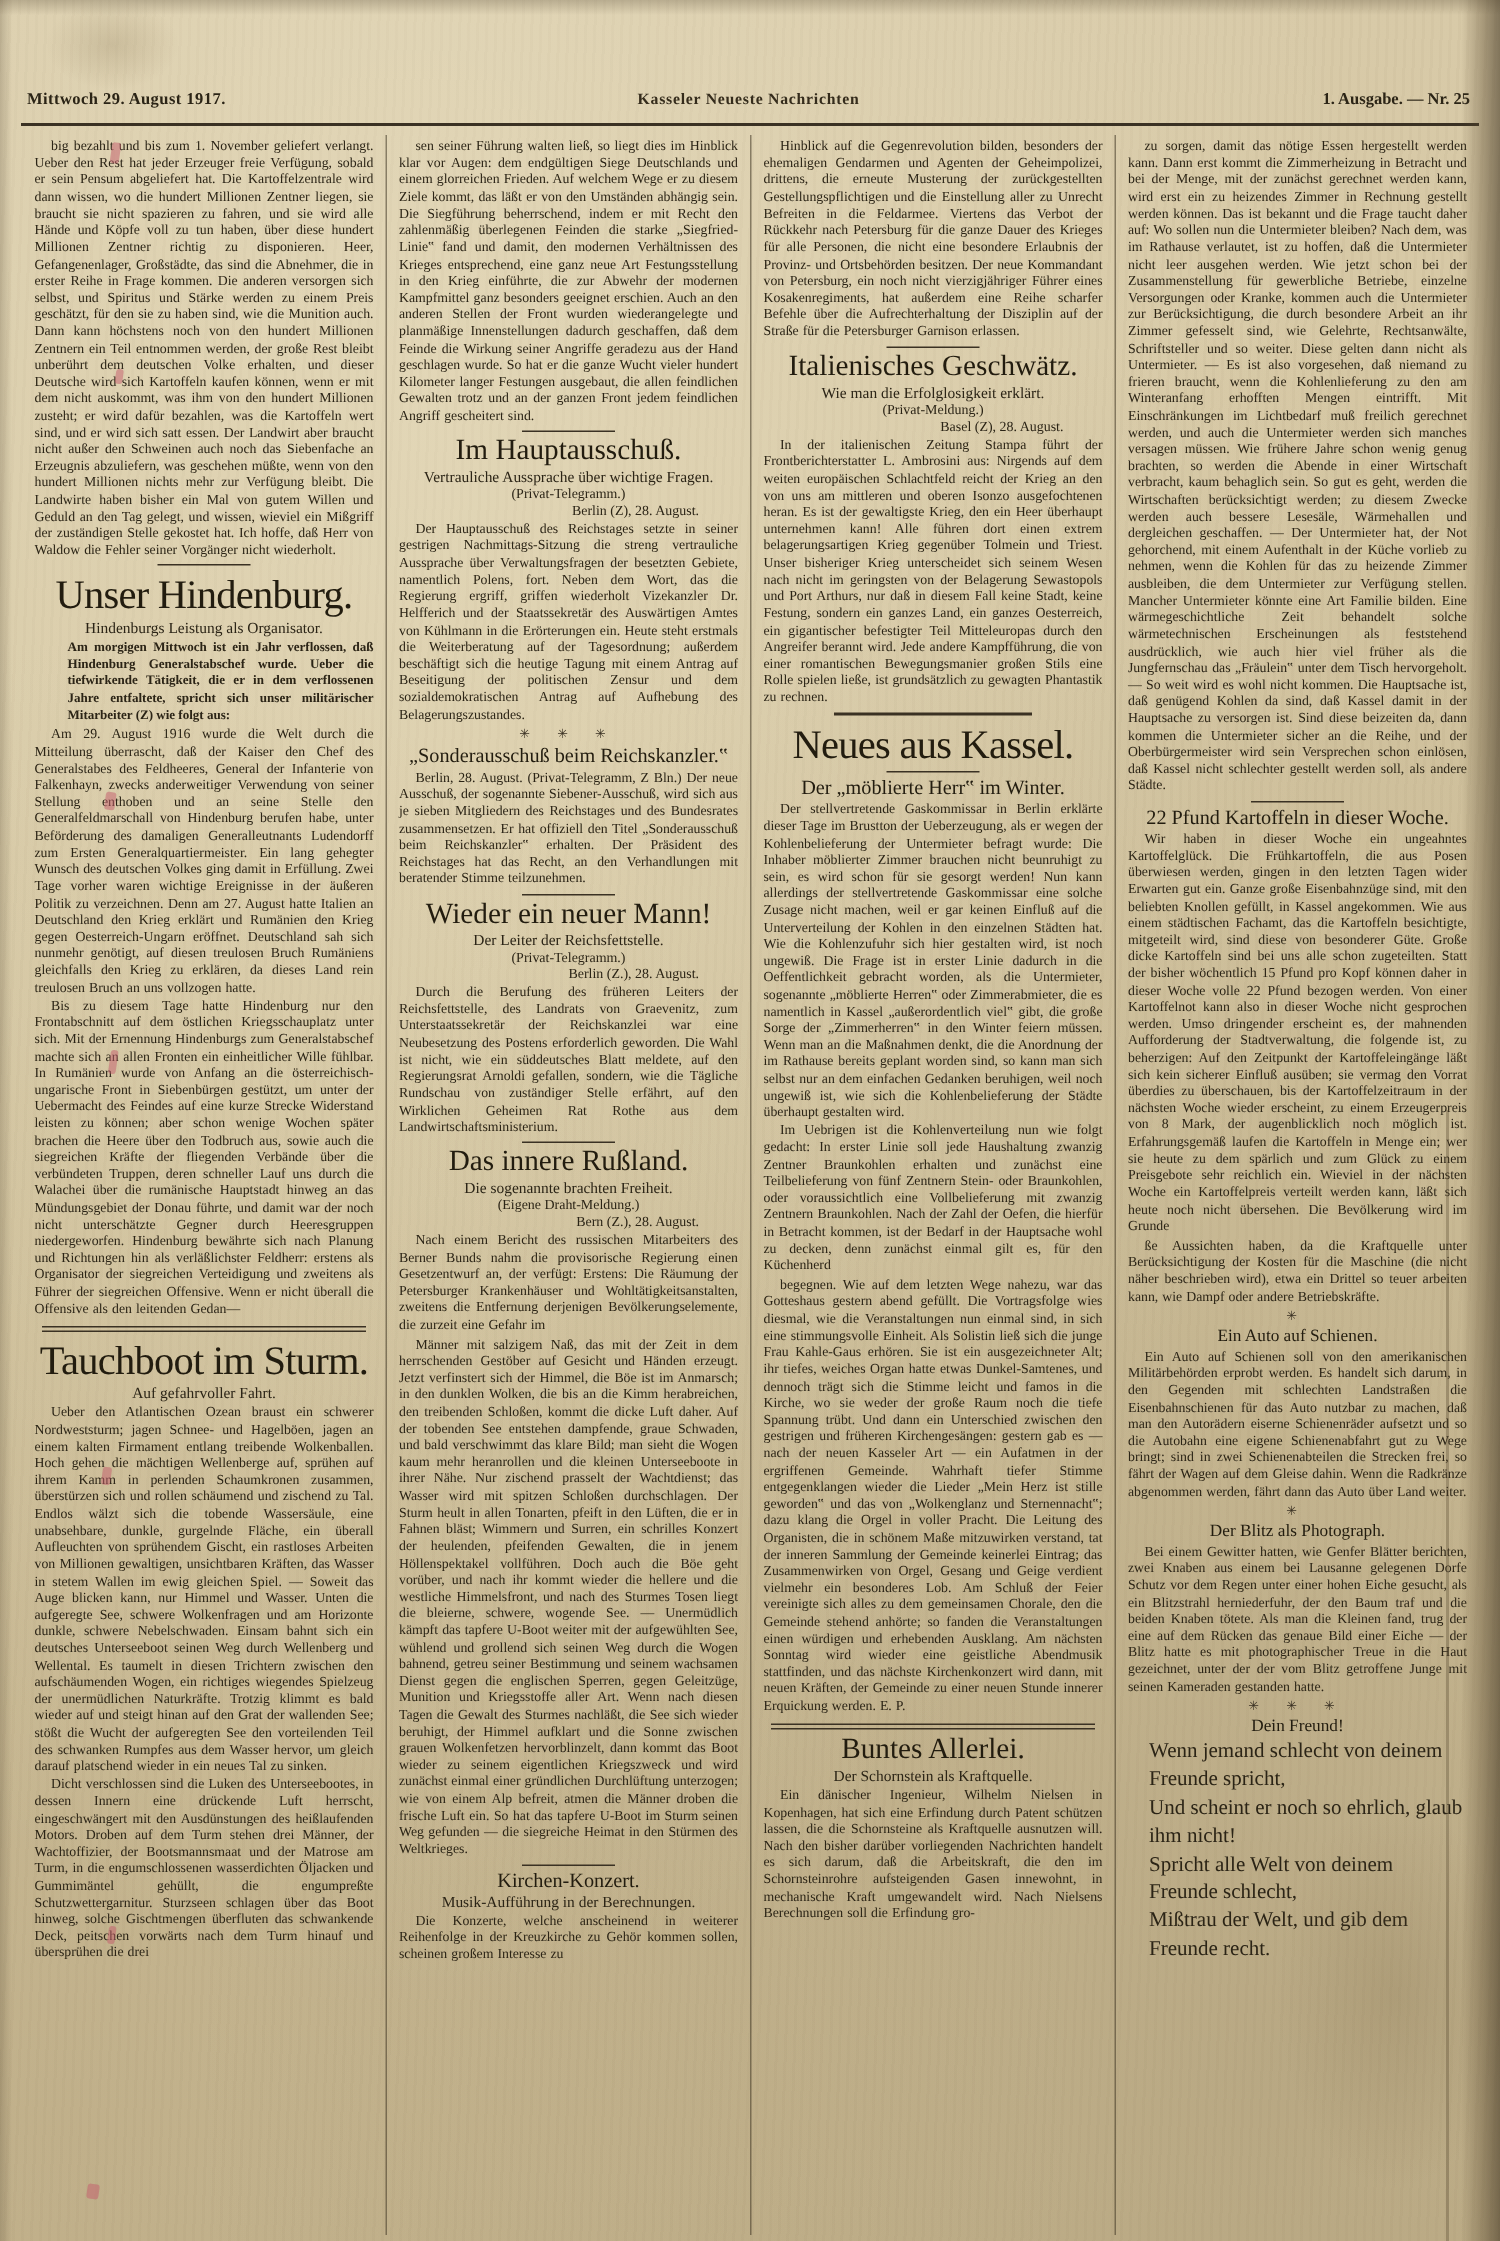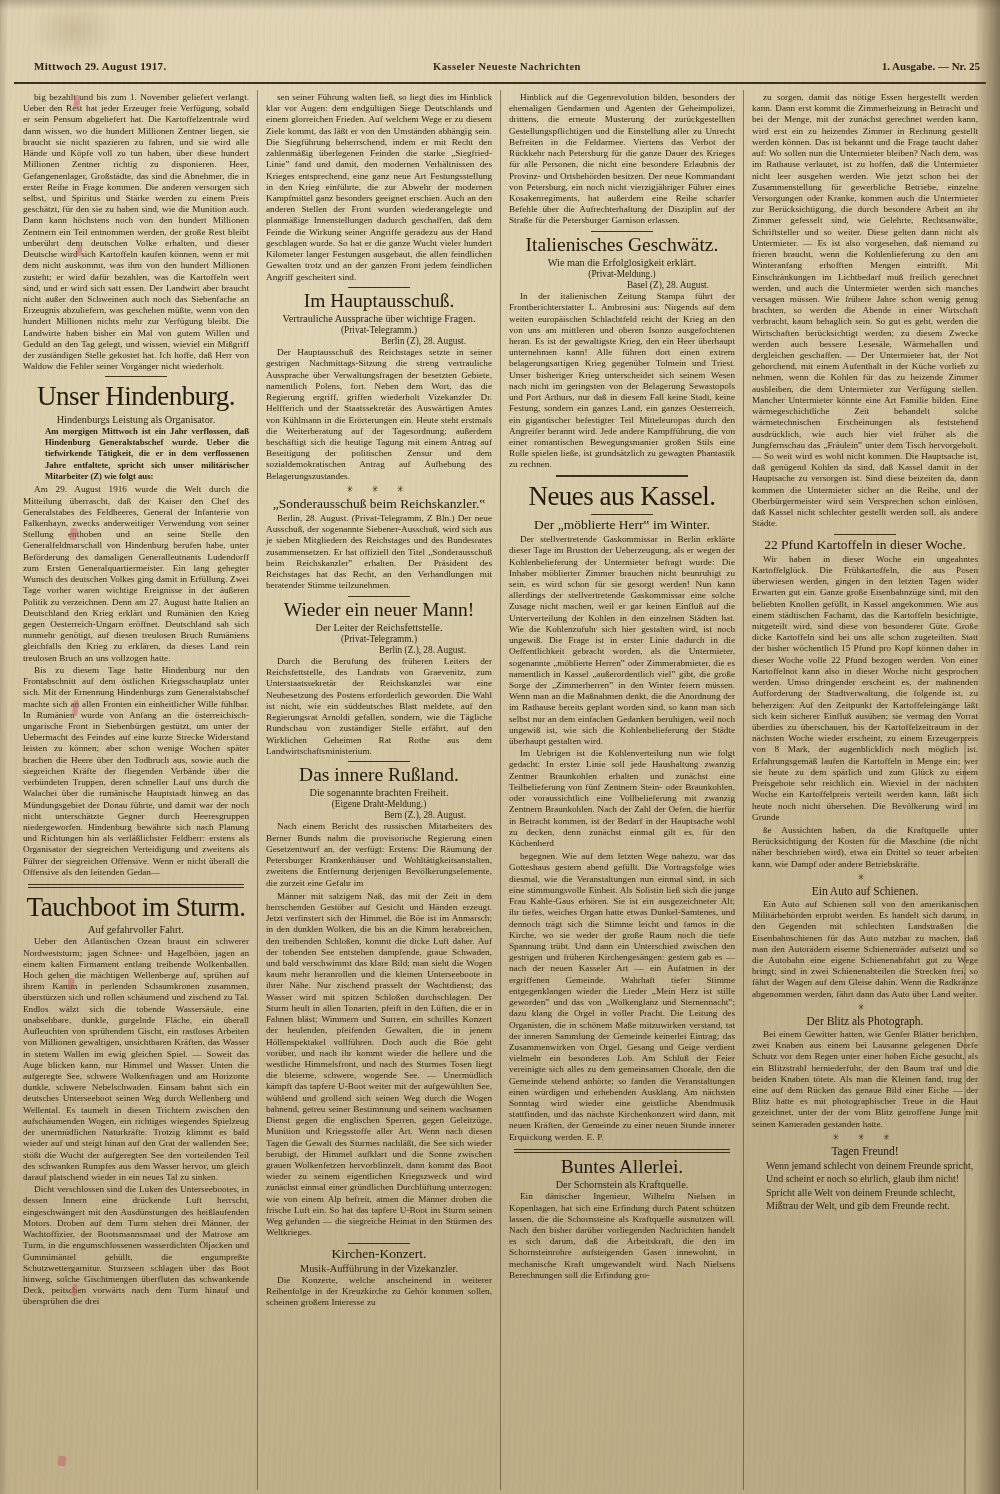--- a/index.html
+++ b/index.html
@@ -12,42 +12,42 @@
       repeating-linear-gradient(92deg, rgba(120,100,70,.04) 0 2px, transparent 2px 6px),
       linear-gradient(#d8caa8,#d3c49e 55%,#ccbc95);}
   .edge-right{position:absolute;top:0;right:0;width:26px;height:100%;
     background:linear-gradient(to right, rgba(0,0,0,0), rgba(92,76,50,.38) 55%, rgba(58,46,28,.55));}
   .crease{position:absolute;top:740px;right:34px;width:2px;height:754px;background:rgba(90,75,50,.35);}
   .edge-top{position:absolute;top:0;left:0;width:100%;height:10px;background:linear-gradient(rgba(70,58,38,.25),transparent);}
   .edge-left{position:absolute;top:0;left:0;width:8px;height:100%;background:linear-gradient(to right, rgba(70,58,38,.22), transparent);}
   .redmark{position:absolute;background:rgba(195,92,108,.5);border-radius:2px;transform:rotate(8deg);}
   .stain{position:absolute;border-radius:50%;background:radial-gradient(rgba(110,90,55,.18),transparent 70%);}
 
-  .header-row{position:absolute;top:60px;left:34px;right:20px;display:flex;align-items:center;font-size:11px;}
+  .header-row{position:absolute;top:60px;left:18px;right:20px;display:flex;align-items:center;font-size:11px;}
   .header-date{width:270px;font-weight:bold;letter-spacing:.3px;}
   .header-masthead{flex:1;text-align:center;font-weight:bold;font-size:10.5px;color:#352c1c;letter-spacing:.5px;}
   .header-issue{width:270px;text-align:right;font-weight:bold;}
   .header-rule{position:absolute;top:82px;left:14px;right:14px;border-top:2.5px solid #3a3123;}
 
   .cols{position:absolute;top:90px;left:15px;right:14px;bottom:4px;display:flex;}
   .col{flex:1;padding:2px 8px 0 8px;overflow:hidden;}
   .col + .col{border-left:1px solid rgba(62,52,34,.55);}
 
   .p{font-size:9.2px;line-height:1.22;text-align:justify;text-indent:11px;margin:0 0 1px 0;
      word-spacing:.4px;color:#2b2416;}
   .h{font-weight:normal;text-align:center;color:#221c0f;margin:3px 0 2px 0;line-height:1.05;}
   .h-xl{font-size:27px;letter-spacing:-.5px;margin:5px 0 3px 0;}
   .h-lg{font-size:19.5px;}
   .h-md{font-size:13.5px;}
   .h-sm{font-size:11.5px;}
   .subhead{font-size:10.3px;font-weight:normal;text-align:center;margin:1px 0 1px 0;}
   .paren{font-size:9.3px;text-align:center;margin:0 0 1px 0;}
   .dateline{font-size:9.3px;text-align:right;padding-right:26px;margin:0 0 1px 0;}
   .intro{font-size:8.7px;font-weight:bold;line-height:1.3;padding-left:22px;margin:1px 0 2px 0;text-align:justify;}
-  .poem-line{font-size:10px;line-height:1.35;padding-left:14px;}
+  .poem-line{font-size:14px;line-height:1.35;padding-left:14px;}
   .divider{margin:4px auto 3px auto;}
   .divider-line{width:62px;border-top:1.5px solid #3a3123;}
   .divider-wide{width:132px;border-top:2.2px solid #3a3123;}
   .divider-heavy{width:96%;height:2px;border-top:1.6px solid #3a3123;border-bottom:1.6px solid #3a3123;margin:6px auto 4px auto;}
   .divider-stars,.divider-star{text-align:center;font-size:8.5px;color:#3a3123;letter-spacing:8px;margin:2px auto;}
   .article{margin-bottom:2px;}
 </style>
 </head>
 <body>
 
@@ -112,21 +112,21 @@
           <div class="paren">(Eigene Draht-Meldung.)</div>
           <div class="dateline">Bern (Z.), 28. August.</div>
           <p class="p">Nach einem Bericht des russischen Mitarbeiters des Berner Bunds nahm die provisorische Regierung einen Gesetzentwurf an, der verfügt: Erstens: Die Räumung der Petersburger Krankenhäuser und Wohltätigkeitsanstalten, zweitens die Entfernung derjenigen Bevölkerungselemente, die zurzeit eine Gefahr im</p>
         </div>
         <div class="article">
           <p class="p">Männer mit salzigem Naß, das mit der Zeit in dem herrschenden Gestöber auf Gesicht und Händen erzeugt. Jetzt verfinstert sich der Himmel, die Böe ist im Anmarsch; in den dunklen Wolken, die bis an die Kimm herabreichen, den treibenden Schloßen, kommt die dicke Luft daher. Auf der tobenden See entstehen dampfende, graue Schwaden, und bald verschwimmt das klare Bild; man sieht die Wogen kaum mehr heranrollen und die kleinen Unterseeboote in ihrer Nähe. Nur zischend prasselt der Wachtdienst; das Wasser wird mit spitzen Schloßen durchschlagen. Der Sturm heult in allen Tonarten, pfeift in den Lüften, die er in Fahnen bläst; Wimmern und Surren, ein schrilles Konzert der heulenden, pfeifenden Gewalten, die in jenem Höllenspektakel vollführen. Doch auch die Böe geht vorüber, und nach ihr kommt wieder die hellere und die westliche Himmelsfront, und nach des Sturmes Tosen liegt die bleierne, schwere, wogende See. — Unermüdlich kämpft das tapfere U-Boot weiter mit der aufgewühlten See, wühlend und grollend sich seinen Weg durch die Wogen bahnend, getreu seiner Bestimmung und seinem wachsamen Dienst gegen die englischen Sperren, gegen Geleitzüge, Munition und Kriegsstoffe aller Art. Wenn nach diesen Tagen die Gewalt des Sturmes nachläßt, die See sich wieder beruhigt, der Himmel aufklart und die Sonne zwischen grauen Wolkenfetzen hervorblinzelt, dann kommt das Boot wieder zu seinem eigentlichen Kriegszweck und wird zunächst einmal einer gründlichen Durchlüftung unterzogen; wie von einem Alp befreit, atmen die Männer droben die frische Luft ein. So hat das tapfere U-Boot im Sturm seinen Weg gefunden — die siegreiche Heimat in den Stürmen des Weltkrieges.</p>
         </div>
         <div class="article">
           <div class="divider divider-line"></div>
           <div class="h h-md">Kirchen-Konzert.</div>
-          <div class="subhead">Musik-Aufführung in der Vizekanzler.</div>
+          <div class="subhead">Musik-Aufführung in der Berechnungen.</div>
           <p class="p">Die Konzerte, welche anscheinend in weiterer Reihenfolge in der Kreuzkirche zu Gehör kommen sollen, scheinen großem Interesse zu</p>
         </div>
       </div>
     <div class="col">
         <div class="article">
           <p class="p">Hinblick auf die Gegenrevolution bilden, besonders der ehemaligen Gendarmen und Agenten der Geheimpolizei, drittens, die erneute Musterung der zurückgestellten Gestellungspflichtigen und die Einstellung aller zu Unrecht Befreiten in die Feldarmee. Viertens das Verbot der Rückkehr nach Petersburg für die ganze Dauer des Krieges für alle Personen, die nicht eine besondere Erlaubnis der Provinz- und Ortsbehörden besitzen. Der neue Kommandant von Petersburg, ein noch nicht vierzigjähriger Führer eines Kosakenregiments, hat außerdem eine Reihe scharfer Befehle über die Aufrechterhaltung der Disziplin auf der Straße für die Petersburger Garnison erlassen.</p>
         </div>
         <div class="article">
           <div class="divider divider-line"></div>
           <div class="h h-lg">Italienisches Geschwätz.</div>
@@ -172,21 +172,21 @@
           <div class="h h-sm">Ein Auto auf Schienen.</div>
           <p class="p">Ein Auto auf Schienen soll von den amerikanischen Militärbehörden erprobt werden. Es handelt sich darum, in den Gegenden mit schlechten Landstraßen die Eisenbahnschienen für das Auto nutzbar zu machen, daß man den Autorädern eiserne Schienenräder aufsetzt und so die Autobahn eine eigene Schienenabfahrt gut zu Wege bringt; sind in zwei Schienenabteilen die Strecken frei, so fährt der Wagen auf dem Gleise dahin. Wenn die Radkränze abgenommen werden, fährt dann das Auto über Land weiter.</p>
         </div>
         <div class="article">
           <div class="divider divider-star">✳</div>
           <div class="h h-sm">Der Blitz als Photograph.</div>
           <p class="p">Bei einem Gewitter hatten, wie Genfer Blätter berichten, zwei Knaben aus einem bei Lausanne gelegenen Dorfe Schutz vor dem Regen unter einer hohen Eiche gesucht, als ein Blitzstrahl herniederfuhr, der den Baum traf und die beiden Knaben tötete. Als man die Kleinen fand, trug der eine auf dem Rücken das genaue Bild einer Eiche — der Blitz hatte es mit photographischer Treue in die Haut gezeichnet, unter der der vom Blitz getroffene Junge mit seinen Kameraden gestanden hatte.</p>
         </div>
         <div class="article">
           <div class="divider divider-stars">✳ ✳ ✳</div>
-          <div class="h h-sm">Tagen Freund!</div>
+          <div class="h h-sm">Dein Freund!</div>
           <div class="poem-line">Wenn jemand schlecht von deinem Freunde spricht,</div>
           <div class="poem-line">Und scheint er noch so ehrlich, glaub ihm nicht!</div>
           <div class="poem-line">Spricht alle Welt von deinem Freunde schlecht,</div>
           <div class="poem-line">Mißtrau der Welt, und gib dem Freunde recht.</div>
         </div>
       </div>
   </div>
 
   <div class="redmark" style="left:74px;top:95px;width:6px;height:14px;"></div>
   <div class="redmark" style="left:77px;top:246px;width:5px;height:10px;"></div>

